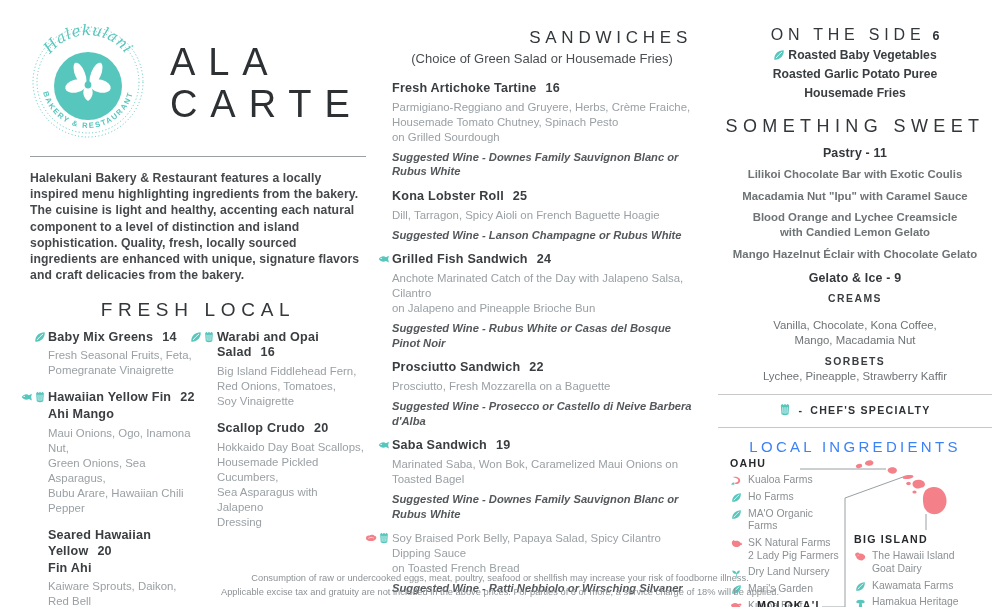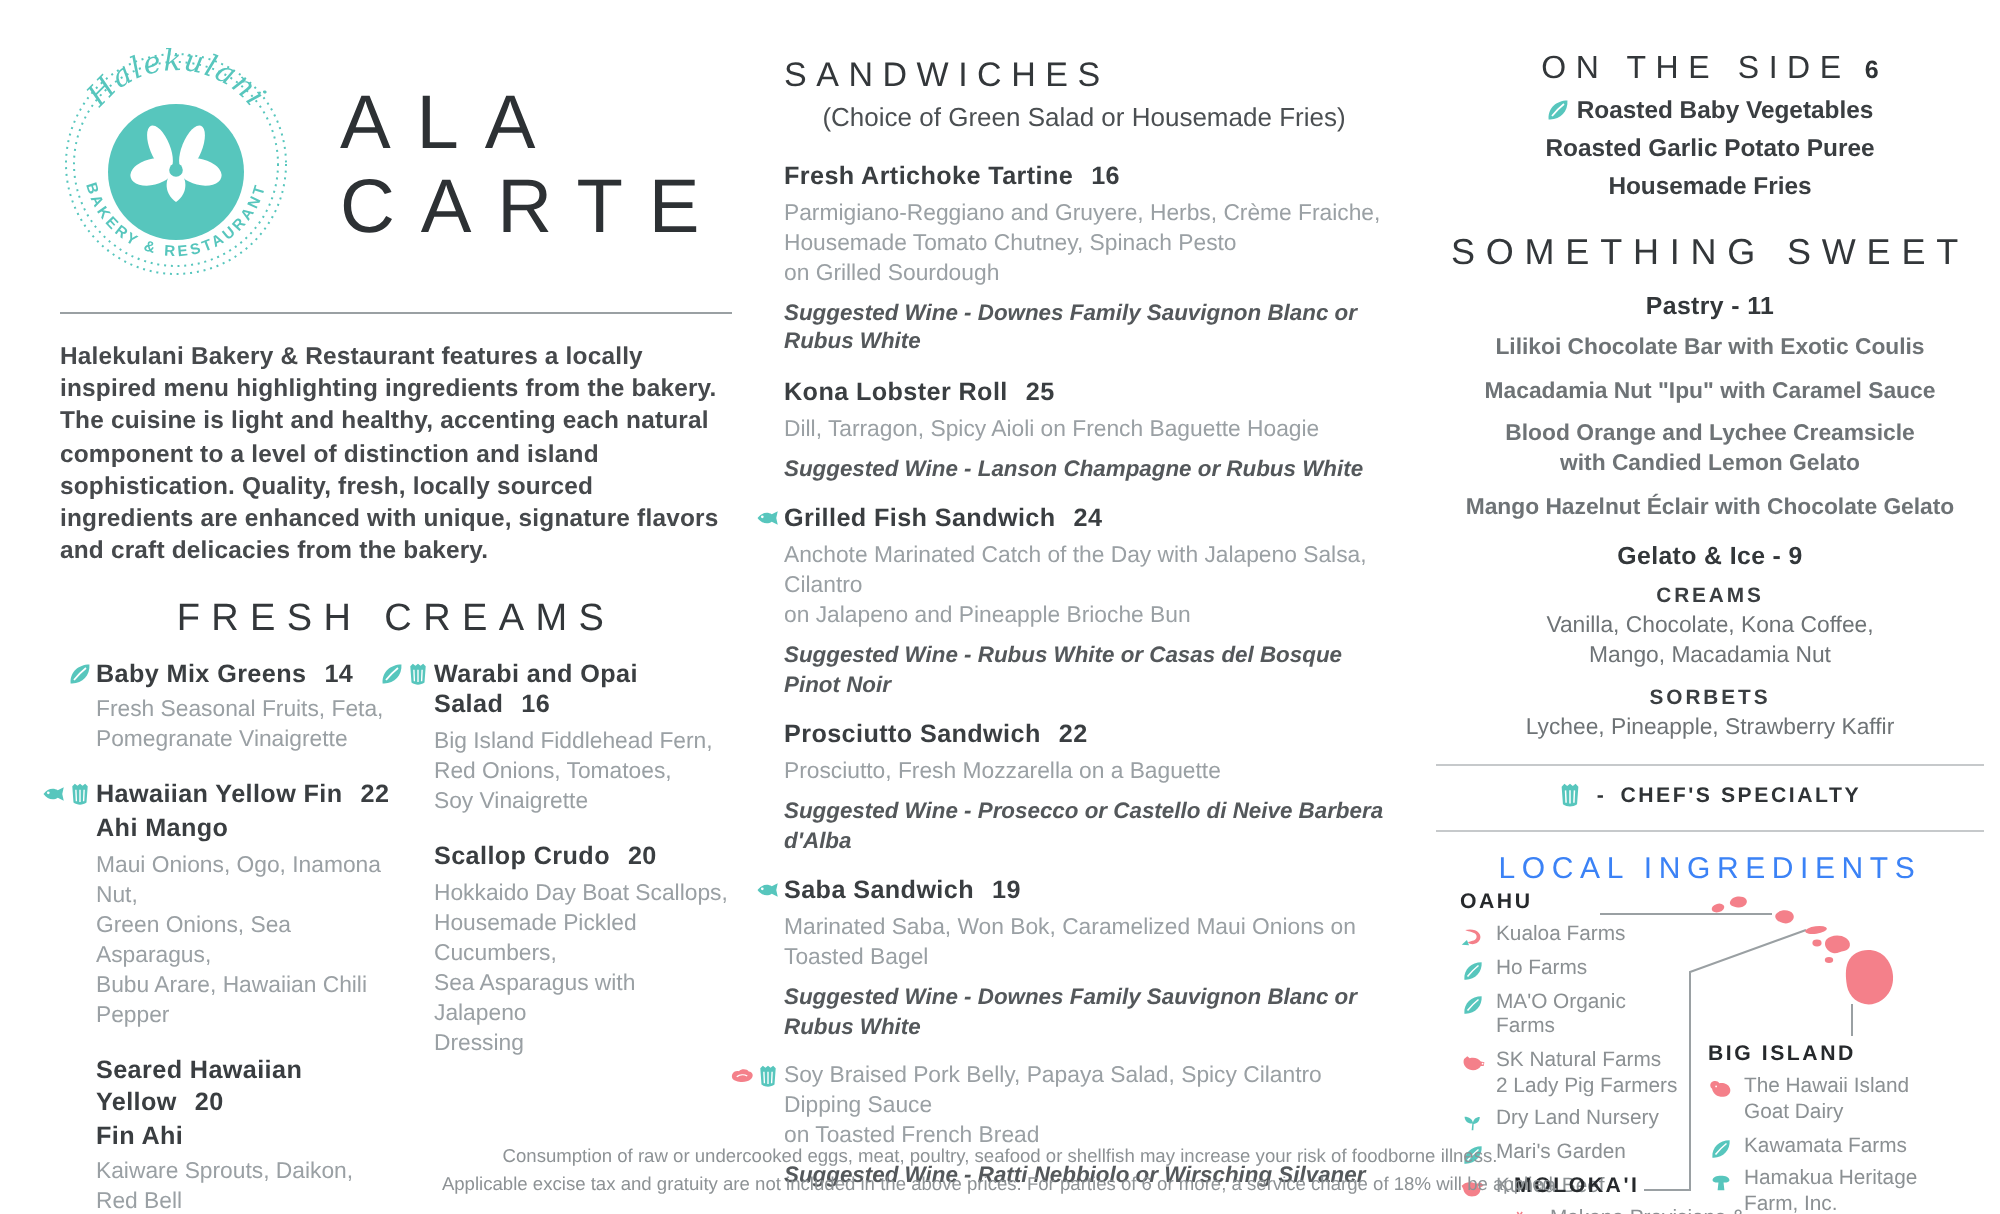--- a/index.html
+++ b/index.html
@@ -21,21 +21,21 @@
   .icons{position:absolute;right:100%;top:1px;display:flex;gap:1px;padding-right:2px;}
   .mi svg{width:12px;height:12px;display:block;}
   .item-name{font-weight:bold;font-size:12.6px;color:#3a3e41;letter-spacing:.2px;line-height:1.25;}
   .pr{margin-left:9px;}
   .item-name2{margin-top:1px;}
   .desc{margin:3px 0 0;font-size:11.4px;color:#9aa0a4;line-height:1.32;white-space:pre-line;}
   .wine{margin:5px 0 0;font-size:11.2px;color:#54585b;font-style:italic;font-weight:bold;line-height:1.3;}
 
   
   .col-mid{position:absolute;left:392px;top:28px;width:300px;}
-  .col-mid h2{margin:0;text-align:left;font-size:17px;letter-spacing:.28em;font-weight:300;color:#33373a;}
+  .col-mid h2{margin:0;text-align:right;font-size:17px;letter-spacing:.28em;font-weight:300;color:#33373a;}
   .mid-subtitle{text-align:center;font-size:13px;color:#4b4f52;margin-top:3px;}
   .sandwich-list{margin-top:15px;}
   .sandwich-list .menu-item{margin-bottom:10px;}
 
   
   .col-right{position:absolute;left:712px;top:26px;width:286px;text-align:center;}
   .head-row{display:flex;justify-content:center;align-items:baseline;gap:7px;}
   .side-head{font-size:16px;letter-spacing:.3em;font-weight:300;color:#33373a;}
   .side-price{font-weight:bold;font-size:12.5px;color:#2f3336;}
   .side-list{margin-top:2px;}
@@ -92,21 +92,21 @@
         </text>
       </svg>
       <div class="menu-title">
         <div>ALA</div>
         <div>CARTE</div>
       </div>
     </div>
     <hr class="rule">
     <p class="about">Halekulani Bakery &amp; Restaurant features a locally inspired menu highlighting ingredients from the bakery. The cuisine is light and healthy, accenting each natural component to a level of distinction and island sophistication.  Quality, fresh, locally sourced ingredients are enhanced with unique, signature flavors and craft delicacies from the bakery.</p>
 
-    <h2 class="section">FRESH CREAMS</h2>
+    <h2 class="section">FRESH LOCAL</h2>
     <div class="two-col">
       <div>
           <div class="menu-item">
             <span class="icons">
               <span class="mi">
                 <svg viewBox="0 0 14 14">
                   <path d="M1.5 12.5 C1 6 6 1.5 12.5 1.5 C13 8 8 13 1.5 12.5Z" fill="#57c6bd"></path>
                   <path d="M3.5 10.5 C5.5 8 8 5.5 10.5 3.5" stroke="#fff" stroke-width="1" fill="none"></path>
                 </svg>
               </span>
@@ -277,21 +277,21 @@
     <div class="sweet-list">
         <div class="sweet-line">Lilikoi Chocolate Bar with Exotic Coulis</div>
         <div class="sweet-line">Macadamia Nut "Ipu" with Caramel Sauce</div>
         <div class="sweet-line">Blood Orange and Lychee Creamsicle
 with Candied Lemon Gelato</div>
         <div class="sweet-line">Mango Hazelnut Éclair with Chocolate Gelato</div>
       </div>
 
     <div class="sweet-title">Gelato &amp; Ice  -  9</div>
     <div class="mini-label">CREAMS</div>
-    <div class="sweet-line" style="margin-top:2px;">Vanilla, Chocolate, Kona Coffee,
+    <div class="sweet-line" style="margin-top:14px;">Vanilla, Chocolate, Kona Coffee,
 Mango, Macadamia Nut</div>
     <div class="mini-label">SORBETS</div>
     <div class="sweet-line" style="margin-top:2px;">Lychee, Pineapple, Strawberry Kaffir</div>
 
     <div class="divider"></div>
     <div class="chef-row">
       <span class="mi" id="chef-icon">
           <svg viewBox="0 0 12 14">
             <path d="M1.5 2.5 L3 1 L4.5 2.2 L6 1 L7.5 2.2 L9 1 L10.5 2.5 L9.8 12 C7.5 13.6 4.5 13.6 2.2 12Z" fill="#57c6bd"></path>
             <path d="M3.6 4.5 L3.9 11.2 M6 4.5 L6 11.6 M8.4 4.5 L8.1 11.2" stroke="#fff" stroke-width=".8" fill="none"></path>

